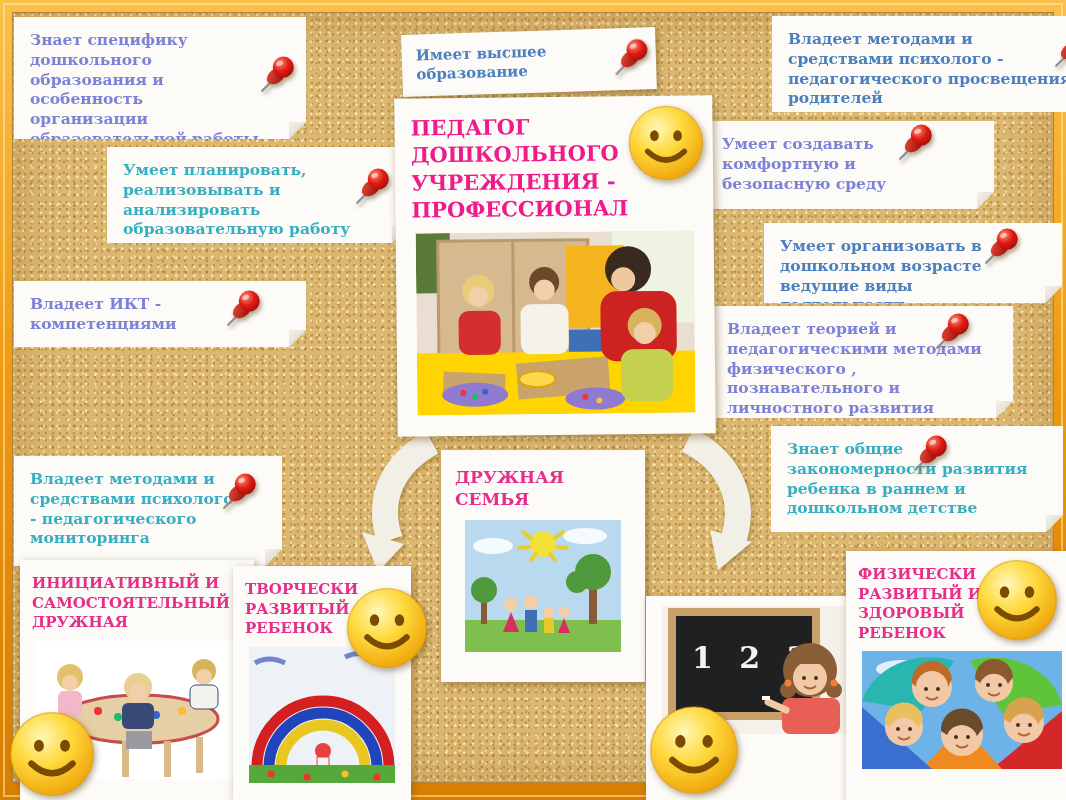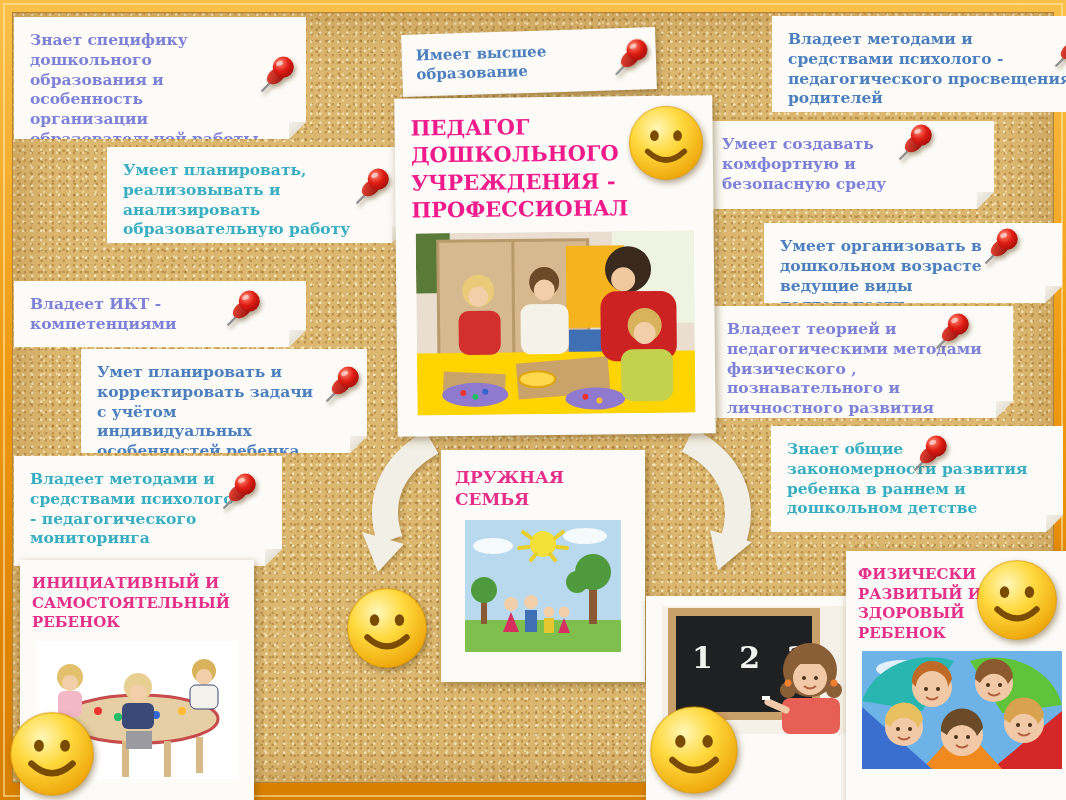--- a/index.html
+++ b/index.html
@@ -123,26 +123,20 @@
     </div>
     <div class="note n2 fold">
       <span class="txt c-teal">Умеет планировать, реализовывать и анализировать образовательную работу  по ФГОС ДО</span>
       <svg class="pin p-n2" viewBox="0 0 38 38">
           <use href="#pinG"></use>
         </svg>
     </div>
     <div class="note n3 fold">
       <span class="txt c-per">Владеет ИКТ - компетенциями</span>
       <svg class="pin p-n3" viewBox="0 0 38 38">
-          <use href="#pinG"></use>
-        </svg>
-    </div>
-    <div class="note n4 fold">
-      <span class="txt c-blue">Умет планировать и корректировать задачи  с учётом индивидуальных особенностей ребенка</span>
-      <svg class="pin p-n4" viewBox="0 0 38 38">
           <use href="#pinG"></use>
         </svg>
     </div>
     <div class="note n5 fold">
       <span class="txt c-teal">Владеет методами и средствами  психолого - педагогического мониторинга</span>
       <svg class="pin p-n5" viewBox="0 0 38 38">
           <use href="#pinG"></use>
         </svg>
     </div>
 
@@ -258,21 +252,21 @@
         <circle cx="66" cy="82" r="7" fill="#f2cfa8"></circle>
           <rect x="60" y="90" width="12" height="22" fill="#3f6fb5"></rect>
         <circle cx="84" cy="92" r="5.5" fill="#f2cfa8"></circle>
           <rect x="79" y="98" width="10" height="15" fill="#e6c82e"></rect>
         <circle cx="99" cy="92" r="5.5" fill="#f2cfa8"></circle>
           <path d="M93,113 L99,98 L105,113 Z" fill="#d63060"></path>
       </svg>
     </div>
 
     <div class="card card-initiative">
-      <span class="hd">ИНИЦИАТИВНЫЙ И САМОСТОЯТЕЛЬНЫЙ РЕБЕНОК</span>
+      <span class="hd">ИНИЦИАТИВНЫЙ И САМОСТОЯТЕЛЬНЫЙ ДРУЖНАЯ</span>
       <svg class="photo" width="202" height="138" viewBox="0 0 202 138">
         <rect width="202" height="138" fill="#ffffff"></rect>
         <ellipse cx="104" cy="78" rx="78" ry="24" fill="#e6cfa4" stroke="#c84b4b" stroke-width="3"></ellipse>
         <circle cx="62" cy="70" r="4" fill="#e33"></circle>
           <circle cx="82" cy="76" r="4" fill="#2b6"></circle>
         <circle cx="120" cy="74" r="4" fill="#36c"></circle>
           <circle cx="146" cy="70" r="4" fill="#fb3"></circle>
         <rect x="40" y="96" width="7" height="36" fill="#d9b987"></rect>
           <rect x="160" y="96" width="7" height="36" fill="#d9b987"></rect>
         <rect x="86" y="100" width="7" height="36" fill="#d9b987"></rect>
@@ -286,20 +280,37 @@
         <rect x="90" y="90" width="26" height="18" fill="#9a9aa0"></rect>
         <circle cx="168" cy="30" r="12" fill="#d9b35c"></circle>
           <circle cx="168" cy="36" r="8" fill="#f2cfa8"></circle>
         <rect x="154" y="44" width="28" height="24" rx="6" fill="#f4f2ec" stroke="#3a4a78"></rect>
       </svg>
     </div>
     <svg class="smiley s-initiative" viewBox="0 0 64 64">
         <use href="#smileyG"></use>
       </svg>
 
+    <div class="card card-creative">
+      <span class="hd">ТВОРЧЕСКИ РАЗВИТЫЙ РЕБЕНОК</span>
+      <svg class="photo" width="146" height="136" viewBox="0 0 146 136">
+        <rect width="146" height="136" fill="#eef2f6"></rect>
+        <path d="M6,16 q14,-8 30,0 M96,10 q16,-8 34,2" stroke="#3a57c0" stroke-width="5" fill="none" opacity=".7"></path>
+        <path d="M8,120 A66 66 0 0 1 140,120" fill="none" stroke="#d42020" stroke-width="11"></path>
+        <path d="M20,120 A54 54 0 0 1 128,120" fill="none" stroke="#2244bb" stroke-width="11"></path>
+        <path d="M32,120 A42 42 0 0 1 116,120" fill="none" stroke="#e8c820" stroke-width="11"></path>
+        <circle cx="74" cy="104" r="8" fill="#e84040"></circle>
+          <rect x="68" y="110" width="12" height="14" fill="#f4f4f4" stroke="#e84040"></rect>
+        <rect x="0" y="118" width="146" height="18" fill="#55a83a"></rect>
+        <circle cx="22" cy="127" r="3.5" fill="#e33"></circle>
+          <circle cx="58" cy="130" r="3.5" fill="#e33"></circle>
+        <circle cx="96" cy="127" r="3.5" fill="#fb3"></circle>
+          <circle cx="128" cy="130" r="3.5" fill="#e33"></circle>
+      </svg>
+    </div>
     <svg class="smiley s-creative" viewBox="0 0 64 64">
         <use href="#smileyG"></use>
       </svg>
 
     <div class="card card-confident">
       <svg class="photo" width="186" height="128" viewBox="0 0 186 128">
         <rect width="186" height="128" fill="#f6f1e8"></rect>
         <rect x="6" y="2" width="152" height="112" fill="#caa06a"></rect>
         <rect x="14" y="10" width="136" height="96" fill="#1f2022"></rect>
         <text x="30" y="62" fill="#f2f2ee" font-size="30" letter-spacing="8" font-family="DejaVu Serif, Liberation Serif, serif">1 2 3</text>

